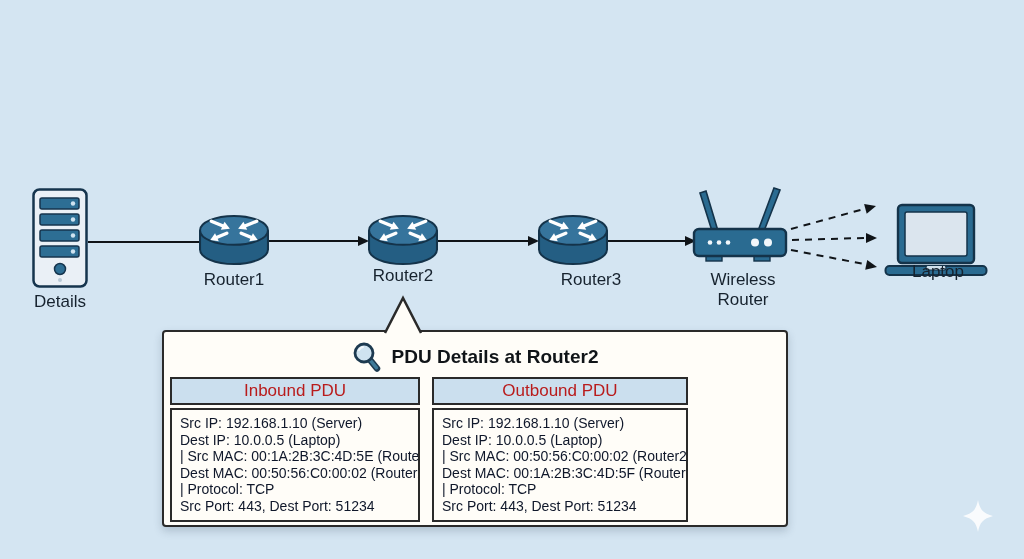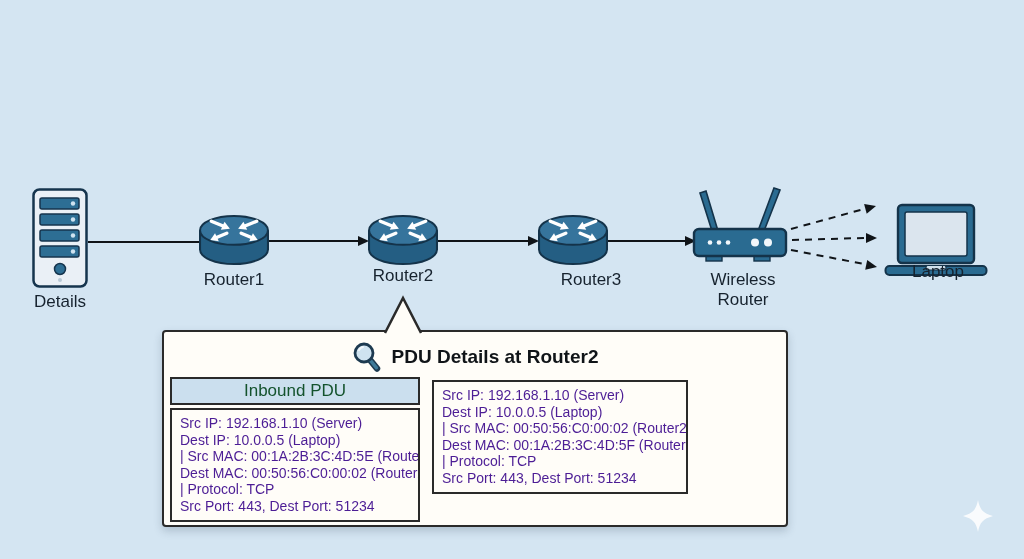--- a/index.html
+++ b/index.html
@@ -40,29 +40,29 @@
     font-size:19px;font-weight:bold;color:#101418;
   }
   .pdu-panel{position:absolute;top:45px;}
   #panel-inbound{left:6px;width:250px;}
   #panel-outbound{left:268px;width:256px;}
   .pdu-panel-header{
     background:#cbdfee;
     border:2px solid #2a2a2a;
     height:24px;line-height:24px;
     text-align:center;
-    font-size:17px;color:#14532d;
+    font-size:17px;color:#b91c1c;
   }
   .pdu-panel-body{
     margin-top:3px;
     background:#fffdf8;
     border:2px solid #2a2a2a;
     padding:5px 8px 6px 8px;
     font-size:14px;line-height:16.5px;
-    color:#4c1d95;
+    color:#0f172a;
     white-space:nowrap;
     overflow:hidden;
   }
 </style>
 </head>
 <body>
 
 <div id="canvas">
 
   <svg width="0" height="0" style="position:absolute" aria-hidden="true">
@@ -188,20 +188,21 @@
         <div>Src IP: 192.168.1.10 (Server)</div>
         <div>Dest IP: 10.0.0.5 (Laptop)</div>
         <div>| Src MAC: 00:1A:2B:3C:4D:5E (Router1)</div>
         <div>Dest MAC: 00:50:56:C0:00:02 (Router2)</div>
         <div>| Protocol: TCP</div>
         <div>Src Port: 443, Dest Port: 51234</div>
       </div>
     </div>
 
     <div class="pdu-panel" id="panel-outbound">
+      <div class="pdu-panel-header">Outbound PDU</div>
       <div class="pdu-panel-body">
         <div>Src IP: 192.168.1.10 (Server)</div>
         <div>Dest IP: 10.0.0.5 (Laptop)</div>
         <div>| Src MAC: 00:50:56:C0:00:02 (Router2)</div>
         <div>Dest MAC: 00:1A:2B:3C:4D:5F (Router3)</div>
         <div>| Protocol: TCP</div>
         <div>Src Port: 443, Dest Port: 51234</div>
       </div>
     </div>
   </div>

